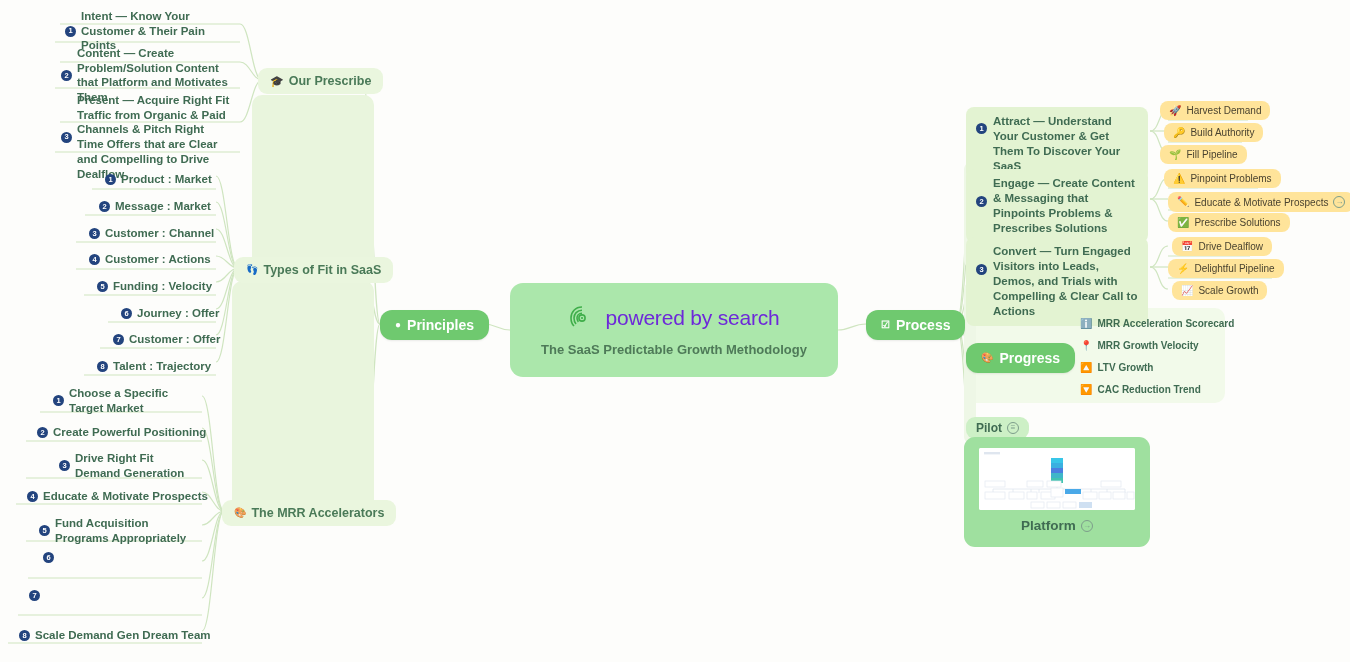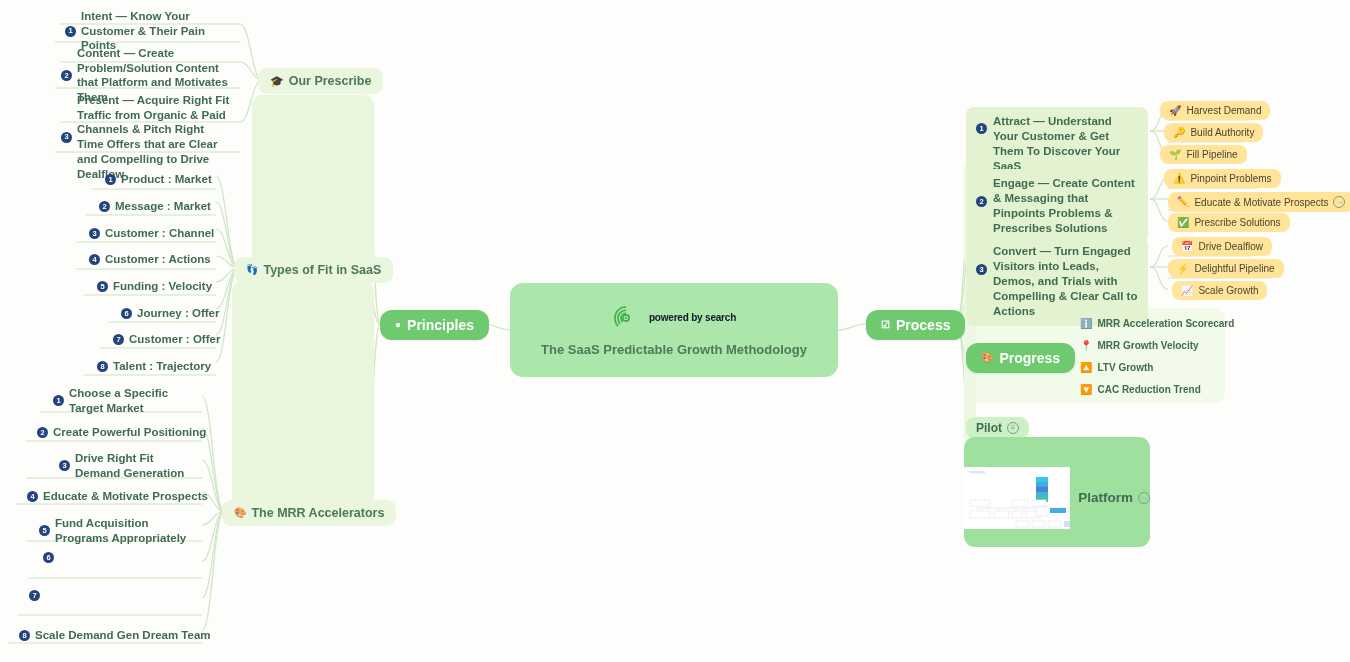--- a/index.html
+++ b/index.html
@@ -81,21 +81,21 @@
     left: 510px; top: 283px;
     width: 328px; height: 94px;
     background: #abe7ab;
     border-radius: 13px;
     display: flex; flex-direction: column;
     align-items: center; justify-content: center;
     gap: 10px;
   }
   .logo-row { display: flex; align-items: center; gap: 9px; }
   .logo-mark { width: 28px; height: 28px; }
-  .logo-text { font-size: 10px; color: #0f172a; letter-spacing: -.2px; font-weight: bold; }
+  .logo-text { font-size: 21px; color: #6d28d9; letter-spacing: -.2px; }
   .center-caption { font-size: 13px; font-weight: bold; color: #4e7a58; }
 
   
   .panel {
     position: absolute;
     background: #e9f5dd;
     border-radius: 10px;
   }
 
   .process-leaf {
@@ -123,21 +123,21 @@
     font-size: 10px; font-weight: bold; color: #3f6b52;
     white-space: nowrap;
   }
 
   .platform-card {
     position: absolute;
     left: 964px; top: 437px;
     width: 186px; height: 110px;
     background: #9fe09f;
     border-radius: 11px;
-    display: flex; flex-direction: row;
+    display: flex; flex-direction: column;
     align-items: center; justify-content: flex-start;
     padding-top: 11px; gap: 8px;
   }
   .platform-thumb {
     width: 156px; height: 62px;
     background: #ffffff;
     border-radius: 2px;
     position: relative;
     overflow: hidden;
   }

